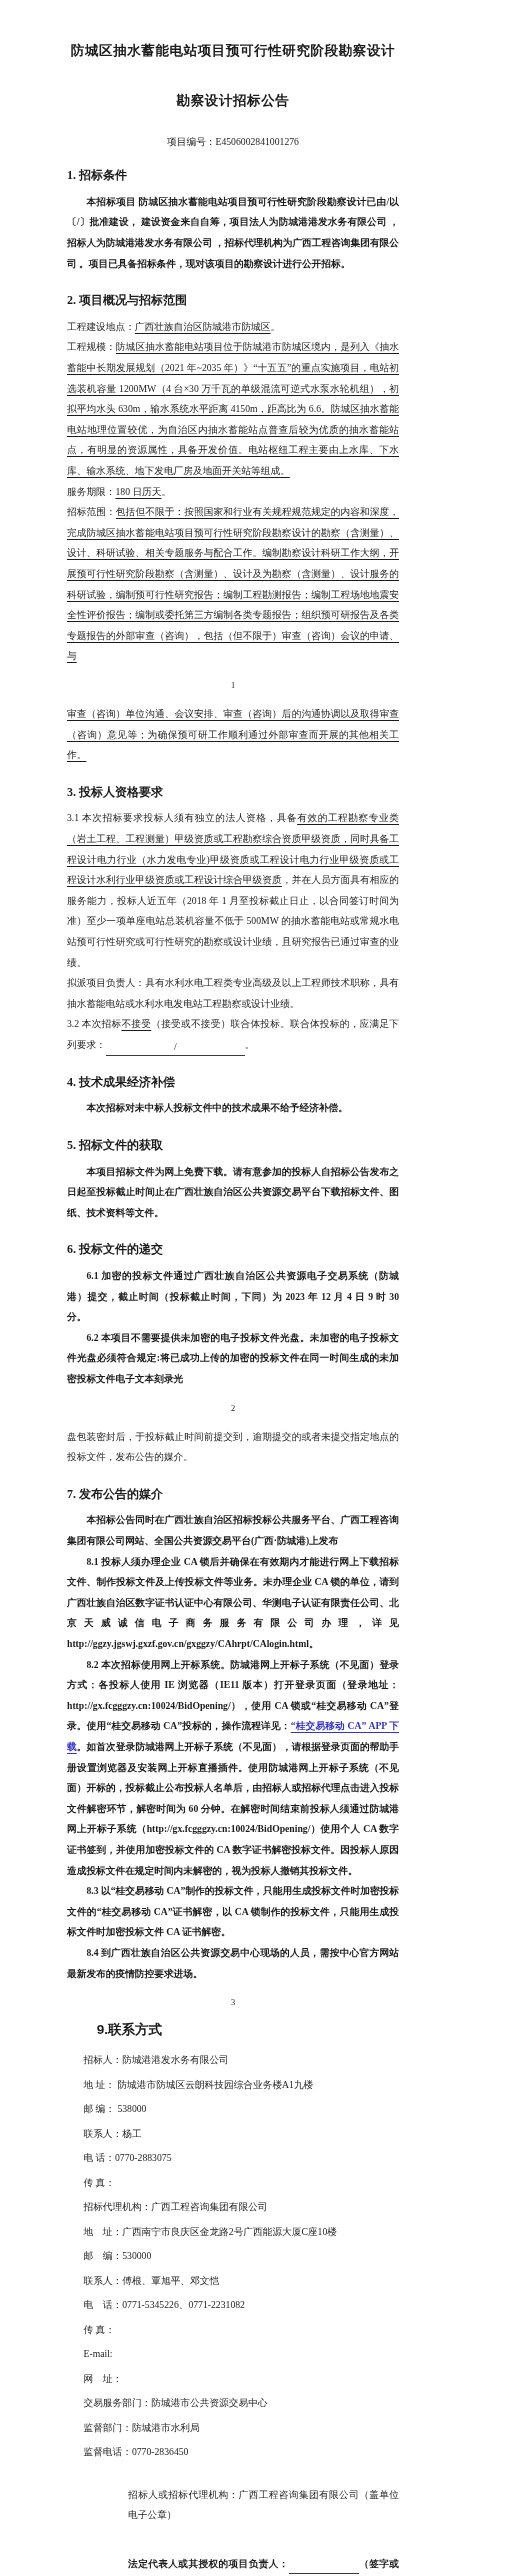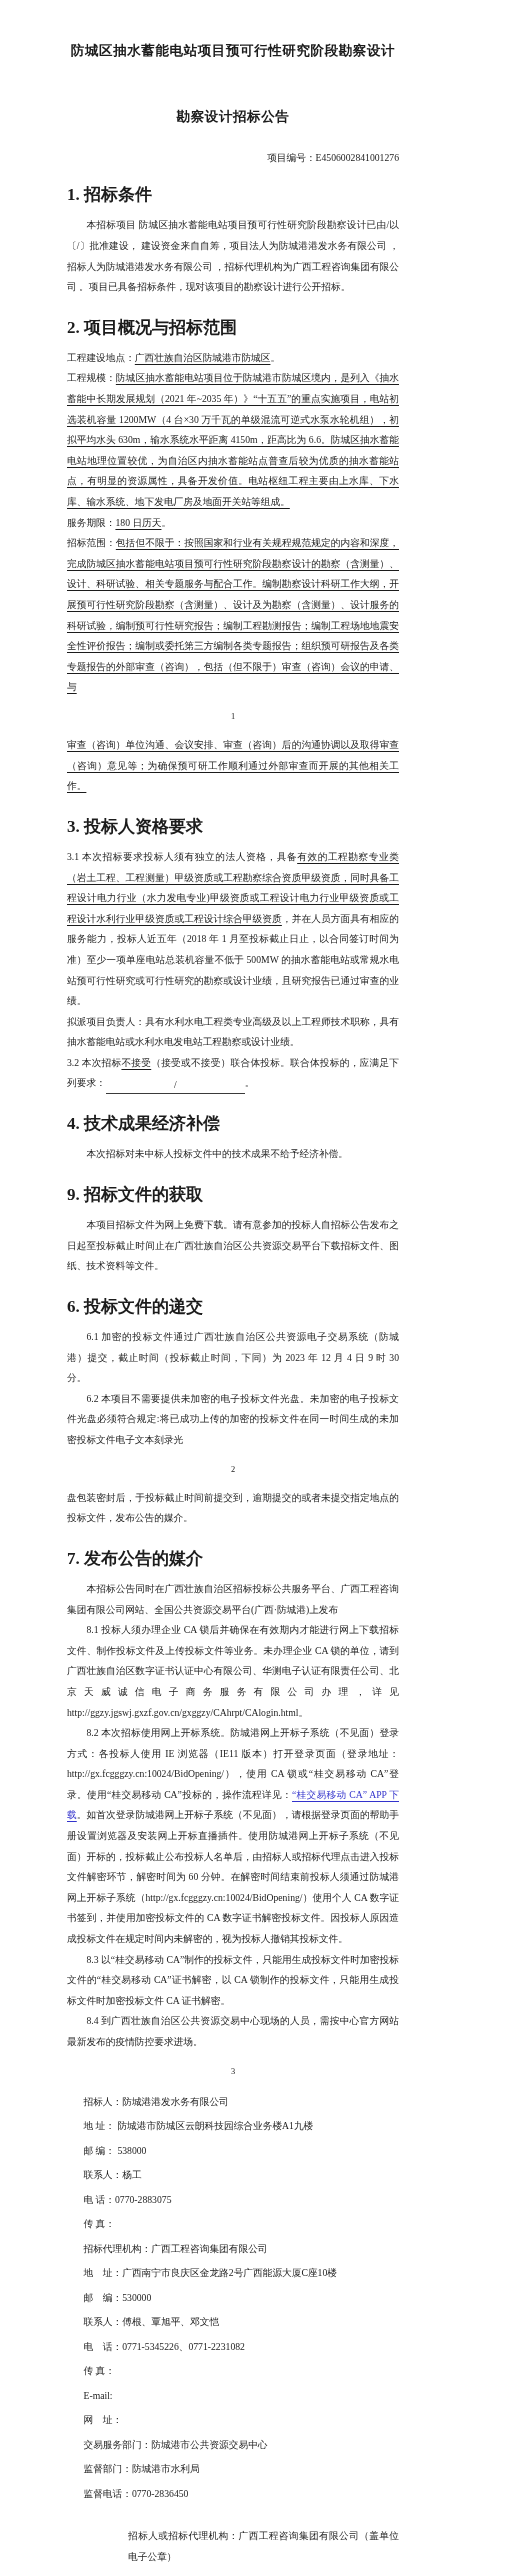--- a/index.html
+++ b/index.html
@@ -17,39 +17,39 @@
     font-family: "Liberation Serif", "DejaVu Serif", serif;
   }
   .title {
     font-size: 13.5px;
     font-weight: bold;
     text-align: center;
     margin: 9px 0 0 0;
     line-height: 1.45;
     letter-spacing: 0.6px;
   }
-  .subtitle { margin-top: 46px; }
+  .subtitle { margin-top: 30px; }
   .projno {
     margin: 26px 0 0 0;
-    text-align: right;
+    text-align: center;
     font-size: 9.7px;
   }
   .sh {
-    font-size: 17px;
+    font-size: 12px;
     font-weight: bold;
     margin: 17px 0 7.7px 0;
     line-height: 1.5;
   }
   .para {
     font-size: 9.7px;
     line-height: 20.6px;
     margin: 0;
     text-align: justify;
   }
-  .indent { text-indent: 2em; }
+  .indent { text-indent: 2em; font-weight: bold; }
   .u { text-decoration: underline; text-underline-offset: 2.6px; }
   .link {
     color: #3333cc;
     text-decoration: underline;
     text-underline-offset: 2.6px;
     cursor: pointer;
   }
   .pagenum {
     text-align: center;
     font-size: 8.4px;
@@ -119,41 +119,42 @@
   <p class="para"><span class="u">审查（咨询）单位沟通、会议安排、审查（咨询）后的沟通协调以及取得审查（咨询）意见等；为确保预可研工作顺利通过外部审查而开展的其他相关工作。</span></p>
 
   <h2 class="sh">3. 投标人资格要求</h2>
   <p class="para"><span>3.1 本次招标要求投标人须有独立的法人资格，具备</span><span class="u">有效的工程勘察专业类（岩土工程、工程测量）甲级资质或工程勘察综合资质甲级资质，同时具备工程设计电力行业（水力发电专业)甲级资质或工程设计电力行业甲级资质或工程设计水利行业甲级资质或工程设计综合甲级资质</span><span>，并在人员方面具有相应的服务能力，投标人近五年（2018 年 1 月至投标截止日止，以合同签订时间为准）至少一项单座电站总装机容量不低于 500MW 的抽水蓄能电站或常规水电站预可行性研究或可行性研究的勘察或设计业绩，且研究报告已通过审查的业绩。</span></p>
   <p class="para">拟派项目负责人：具有水利水电工程类专业高级及以上工程师技术职称，具有抽水蓄能电站或水利水电发电站工程勘察或设计业绩。</p>
   <p class="para"><span>3.2 本次招标</span><span class="u">不接受</span><span>（接受或不接受）联合体投标。联合体投标的，应满足下列要求：</span><span class="blank blank-wide"><span>/</span></span><span>。</span></p>
 
   <h2 class="sh">4. 技术成果经济补偿</h2>
   <p class="para indent">本次招标对未中标人投标文件中的技术成果不给予经济补偿。</p>
 
-  <h2 class="sh">9. 招标文件的获取</h2>
+  <h2 class="sh">5. 招标文件的获取</h2>
   <p class="para indent">本项目招标文件为网上免费下载。请有意参加的投标人自招标公告发布之日起至投标截止时间止在广西壮族自治区公共资源交易平台下载招标文件、图纸、技术资料等文件。</p>
 
   <h2 class="sh">6. 投标文件的递交</h2>
   <p class="para indent">6.1 加密的投标文件通过广西壮族自治区公共资源电子交易系统（防城港）提交，截止时间（投标截止时间，下同）为 2023 年 12 月 4 日 9 时 30 分。</p>
   <p class="para indent">6.2 本项目不需要提供未加密的电子投标文件光盘。未加密的电子投标文件光盘必须符合规定:将已成功上传的加密的投标文件在同一时间生成的未加密投标文件电子文本刻录光</p>
 
   <div class="pagenum">2</div>
 
   <p class="para">盘包装密封后，于投标截止时间前提交到，逾期提交的或者未提交指定地点的投标文件，发布公告的媒介。</p>
 
   <h2 class="sh">7. 发布公告的媒介</h2>
   <p class="para indent">本招标公告同时在广西壮族自治区招标投标公共服务平台、广西工程咨询集团有限公司网站、全国公共资源交易平台(广西·防城港)上发布</p>
 
   <p class="para indent">8.1 投标人须办理企业 CA 锁后并确保在有效期内才能进行网上下载招标文件、制作投标文件及上传投标文件等业务。未办理企业 CA 锁的单位，请到广西壮族自治区数字证书认证中心有限公司、华测电子认证有限责任公司、北京天威诚信电子商务服务有限公司办理，详见 http://ggzy.jgswj.gxzf.gov.cn/gxggzy/CAhrpt/CAlogin.html。</p>
   <p class="para indent"><span>8.2 本次招标使用网上开标系统。防城港网上开标子系统（不见面）登录方式：各投标人使用 IE 浏览器（IE11 版本）打开登录页面（登录地址：http://gx.fcgggzy.cn:10024/BidOpening/），使用 CA 锁或“桂交易移动 CA”登录。使用“桂交易移动 CA”投标的，操作流程详见：</span><a class="link">“桂交易移动 CA” APP 下载</a><span>。如首次登录防城港网上开标子系统（不见面），请根据登录页面的帮助手册设置浏览器及安装网上开标直播插件。使用防城港网上开标子系统（不见面）开标的，投标截止公布投标人名单后，由招标人或招标代理点击进入投标文件解密环节，解密时间为 60 分钟。在解密时间结束前投标人须通过防城港网上开标子系统（http://gx.fcgggzy.cn:10024/BidOpening/）使用个人 CA 数字证书签到，并使用加密投标文件的 CA 数字证书解密投标文件。因投标人原因造成投标文件在规定时间内未解密的，视为投标人撤销其投标文件。</span></p>
   <p class="para indent">8.3 以“桂交易移动 CA”制作的投标文件，只能用生成投标文件时加密投标文件的“桂交易移动 CA”证书解密，以 CA 锁制作的投标文件，只能用生成投标文件时加密投标文件 CA 证书解密。</p>
   <p class="para indent">8.4 到广西壮族自治区公共资源交易中心现场的人员，需按中心官方网站最新发布的疫情防控要求进场。</p>
 
   <div class="pagenum">3</div>
 
+  <h2 class="h9">9.联系方式</h2>
   <p class="contact">招标人：防城港港发水务有限公司</p>
   <p class="contact">地 址： 防城港市防城区云朗科技园综合业务楼A1九楼</p>
   <p class="contact">邮 编： 538000</p>
   <p class="contact">联系人：杨工</p>
   <p class="contact">电 话：0770-2883075</p>
   <p class="contact">传 真：</p>
   <p class="contact">招标代理机构：广西工程咨询集团有限公司</p>
   <p class="contact">地　址：广西南宁市良庆区金龙路2号广西能源大厦C座10楼</p>
   <p class="contact">邮　编：530000</p>
   <p class="contact">联系人：傅根、覃旭平、邓文恺</p>

